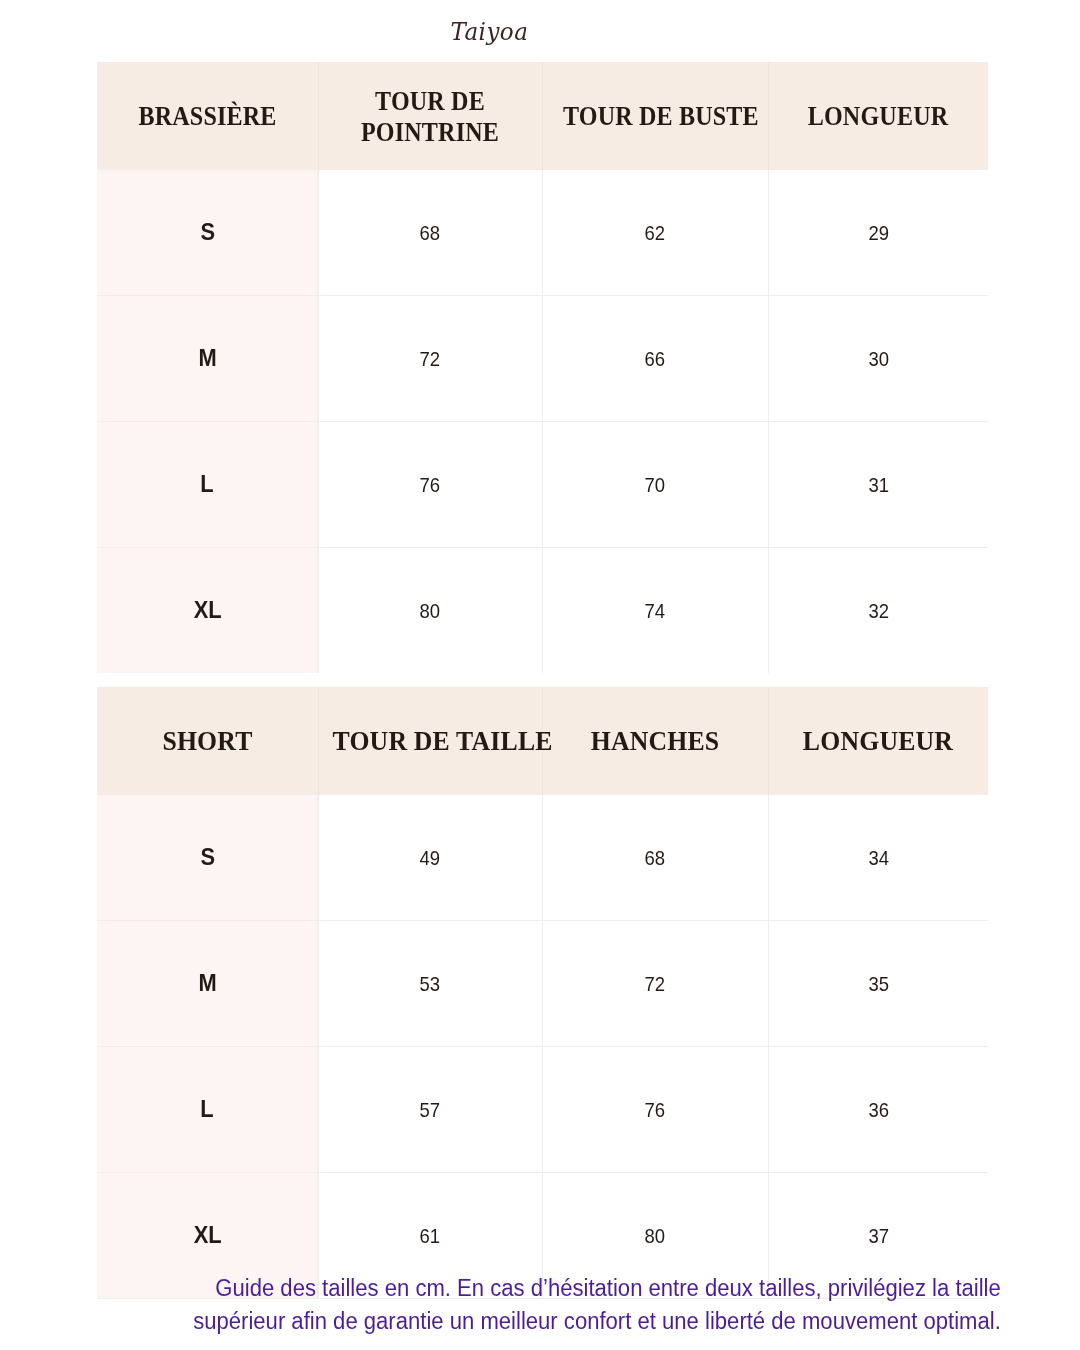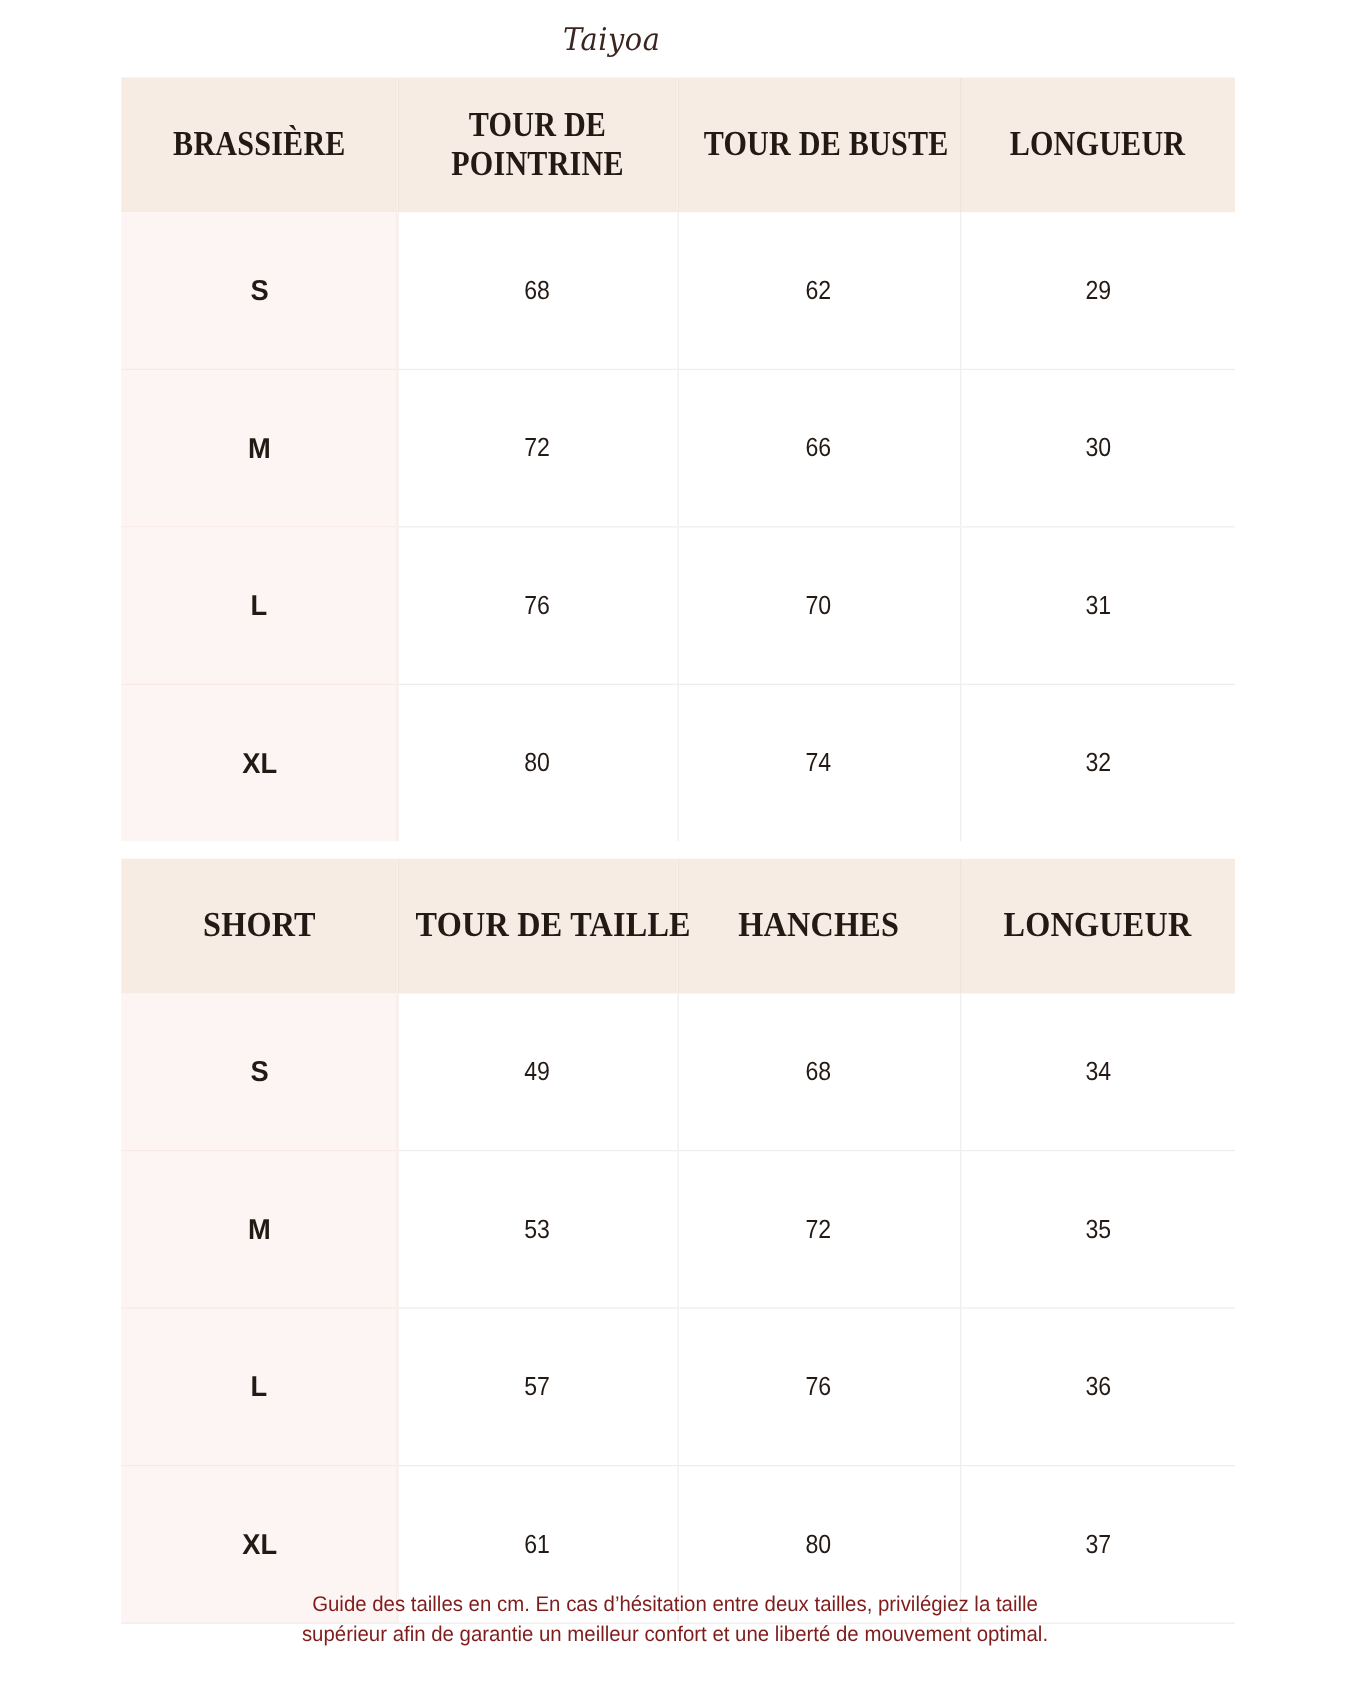--- a/index.html
+++ b/index.html
@@ -122,24 +122,24 @@
   table.table-two tbody tr:last-child td {
     border-bottom: 1px solid #f0ece9;
   }
 
   
   .note {
     position: absolute;
     left: 60px;
     top: 1272px;
     width: 960px;
-    text-align: center;
-    font-size: 17px;
+    text-align: right;
+    font-size: 23px;
     line-height: 1.42;
-    color: #7f1d1d;
+    color: #4c1d95;
   }
   .note .ln {
     display: block;
     transform: scaleX(0.96);
   }
 </style>
 </head>
 <body>
 
 <div class="page">

